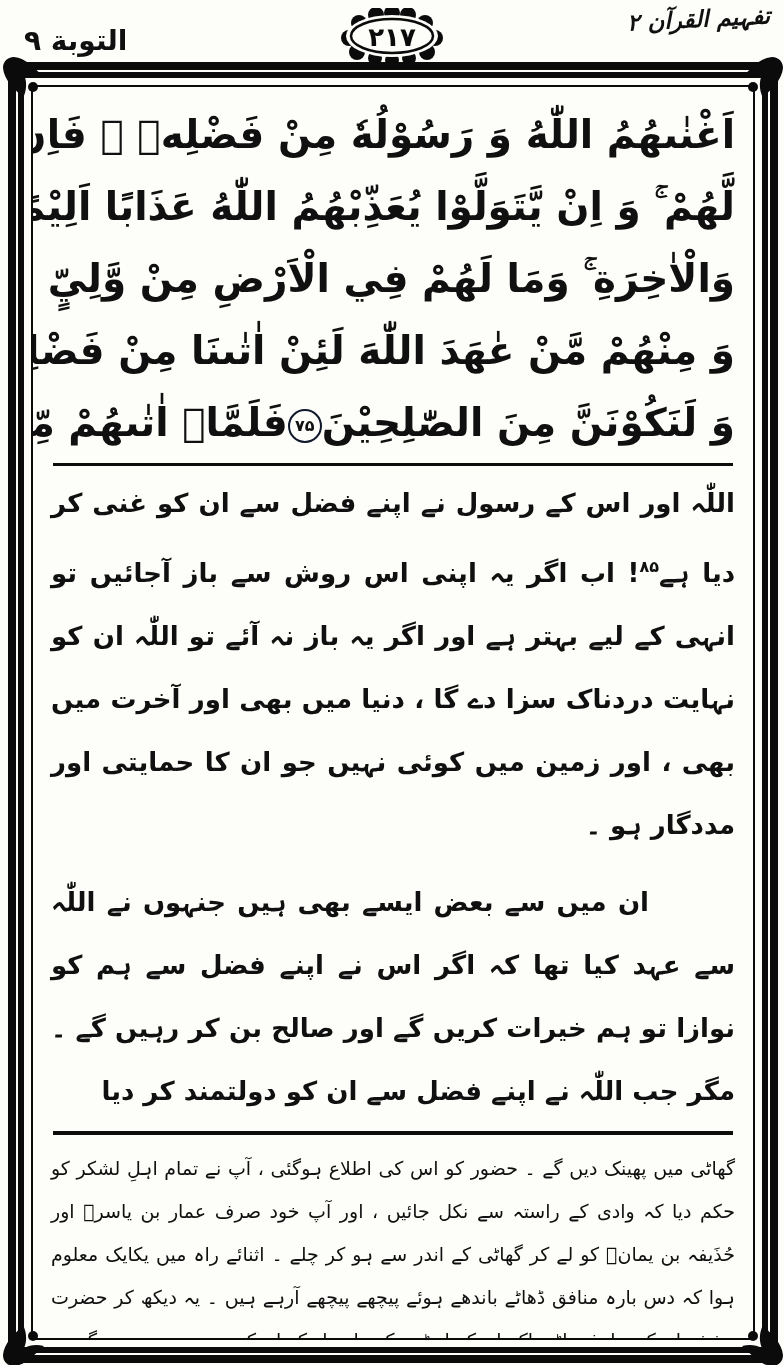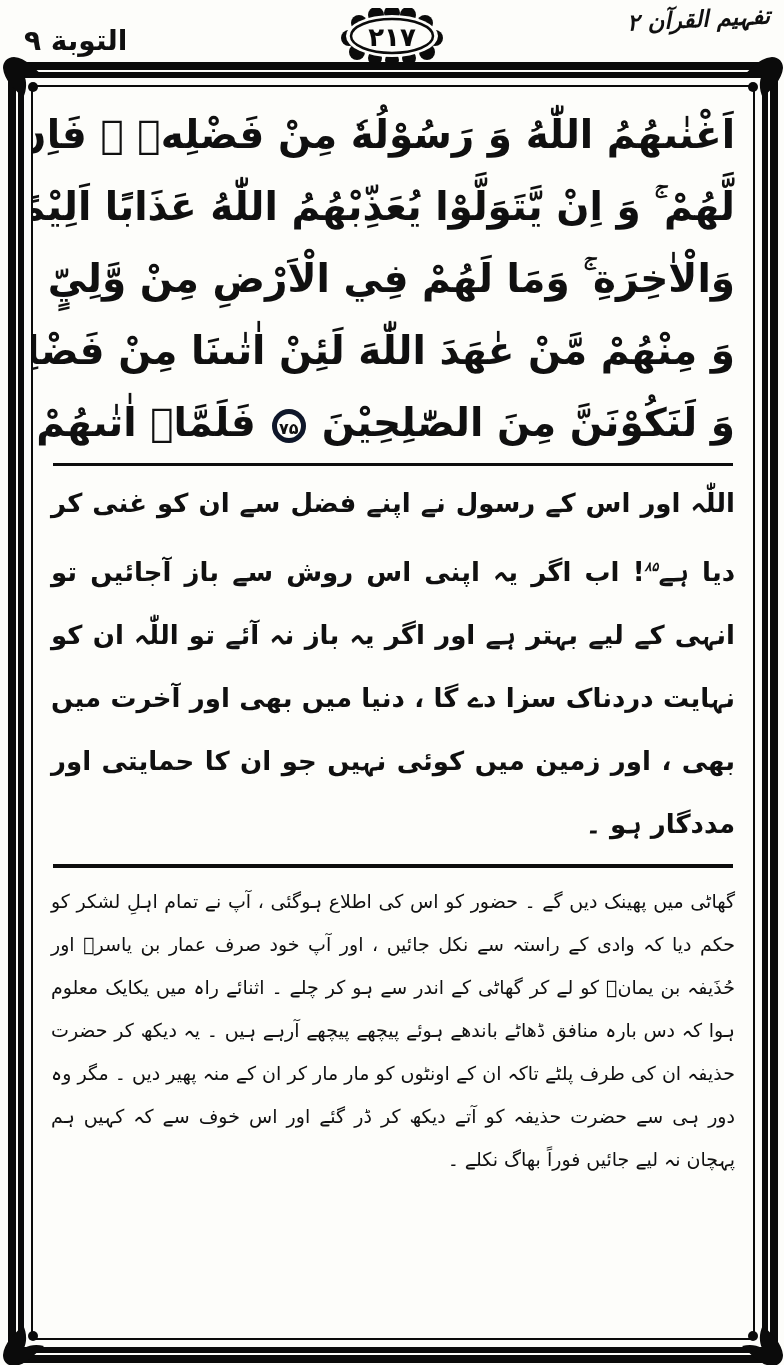--- a/index.html
+++ b/index.html
@@ -57,49 +57,48 @@
   }
   .quran-line {
     text-align: justify;
     text-align-last: justify;
     white-space: nowrap;
     letter-spacing: 0.5px;
   }
   .verse-badge {
     display: inline-block;
     width: 34px; height: 34px;
-    border: 5px solid #0f172a; border-radius: 50%;
+    border: 2px solid #0f172a; border-radius: 50%;
     font-size: 16px; line-height: 29px;
     text-align: center; text-align-last: center;
     vertical-align: middle;
-    margin: 0 16px;
+    margin: 0 0;
     font-weight: bold;
   }
   
   .divider {
     border: none;
     border-top: 3px solid #0d0d0d;
     margin: 4px 2px 2px 2px;
   }
   .divider.second { border-top-width: 4px; margin-top: 8px; }
   
   .translation {
     direction: rtl;
     font-size: 26px;
     font-weight: bold;
     line-height: 63px;
     padding-top: 4px;
   }
   .translation p { text-align: justify; }
   .translation p + p { margin-top: 14px; text-indent: 86px; }
   .footnote-ref {
-    font-size: 13px;
+    font-size: 16px;
     vertical-align: super;
     font-weight: bold;
-    font-style: italic;
   }
   
   .commentary {
     direction: rtl;
     font-size: 19px;
     line-height: 43px;
     padding-top: 10px;
   }
   .commentary p { text-align: justify; }
 </style>
@@ -165,20 +164,21 @@
         <div class="quran-line">لَّهُمْ ۚ وَ اِنْ يَّتَوَلَّوْا يُعَذِّبْهُمُ اللّٰهُ عَذَابًا اَلِيْمًا ۙ فِي الدُّنْيَا</div>
         <div class="quran-line"><span>وَالْاٰخِرَةِ ۚ وَمَا لَهُمْ فِي الْاَرْضِ مِنْ وَّلِيٍّ وَّلَا نَصِيْرٍ</span></div>
         <div class="quran-line">وَ مِنْهُمْ مَّنْ عٰهَدَ اللّٰهَ لَئِنْ اٰتٰىنَا مِنْ فَضْلِهٖ لَنَصَّدَّقَنَّ</div>
         <div class="quran-line"><span>وَ لَنَكُوْنَنَّ مِنَ الصّٰلِحِيْنَ</span><span class="verse-badge">۷۵</span><span>فَلَمَّاۤ اٰتٰىهُمْ مِّنْ فَضْلِهٖ</span></div>
       </div>
 
       <hr class="divider">
 
       <div class="translation">
         <p><span>اللّٰہ اور اس کے رسول نے اپنے فضل سے ان کو غنی کر دیا ہے</span><span class="footnote-ref">۸۵</span><span>! اب اگر یہ اپنی اس روش سے باز آجائیں تو انہی کے لیے بہتر ہے اور اگر یہ باز نہ آئے تو اللّٰہ ان کو نہایت دردناک سزا دے گا ، دنیا میں بھی اور آخرت میں بھی ، اور زمین میں کوئی نہیں جو ان کا حمایتی اور مددگار ہو ۔</span></p>
+        <p>ان میں سے بعض ایسے بھی ہیں جنہوں نے اللّٰہ سے عہد کیا تھا کہ اگر اس نے اپنے فضل سے ہم کو نوازا تو ہم خیرات کریں گے اور صالح بن کر رہیں گے ۔ مگر جب اللّٰہ نے اپنے فضل سے ان کو دولتمند کر دیا</p>
       </div>
 
       <hr class="divider second">
 
       <div class="commentary">
         <p>گھاٹی میں پھینک دیں گے ۔ حضور کو اس کی اطلاع ہوگئی ، آپ نے تمام اہلِ لشکر کو حکم دیا کہ وادی کے راستہ سے نکل جائیں ، اور آپ خود صرف عمار بن یاسرؓ اور حُذَیفہ بن یمانؓ کو لے کر گھاٹی کے اندر سے ہو کر چلے ۔ اثنائے راہ میں یکایک معلوم ہوا کہ دس بارہ منافق ڈھاٹے باندھے ہوئے پیچھے پیچھے آرہے ہیں ۔ یہ دیکھ کر حضرت حذیفہ ان کی طرف پلٹے تاکہ ان کے اونٹوں کو مار مار کر ان کے منہ پھیر دیں ۔ مگر وہ دور ہی سے حضرت حذیفہ کو آتے دیکھ کر ڈر گئے اور اس خوف سے کہ کہیں ہم پہچان نہ لیے جائیں فوراً بھاگ نکلے ۔</p>
 
       </div>
 
     </div>

